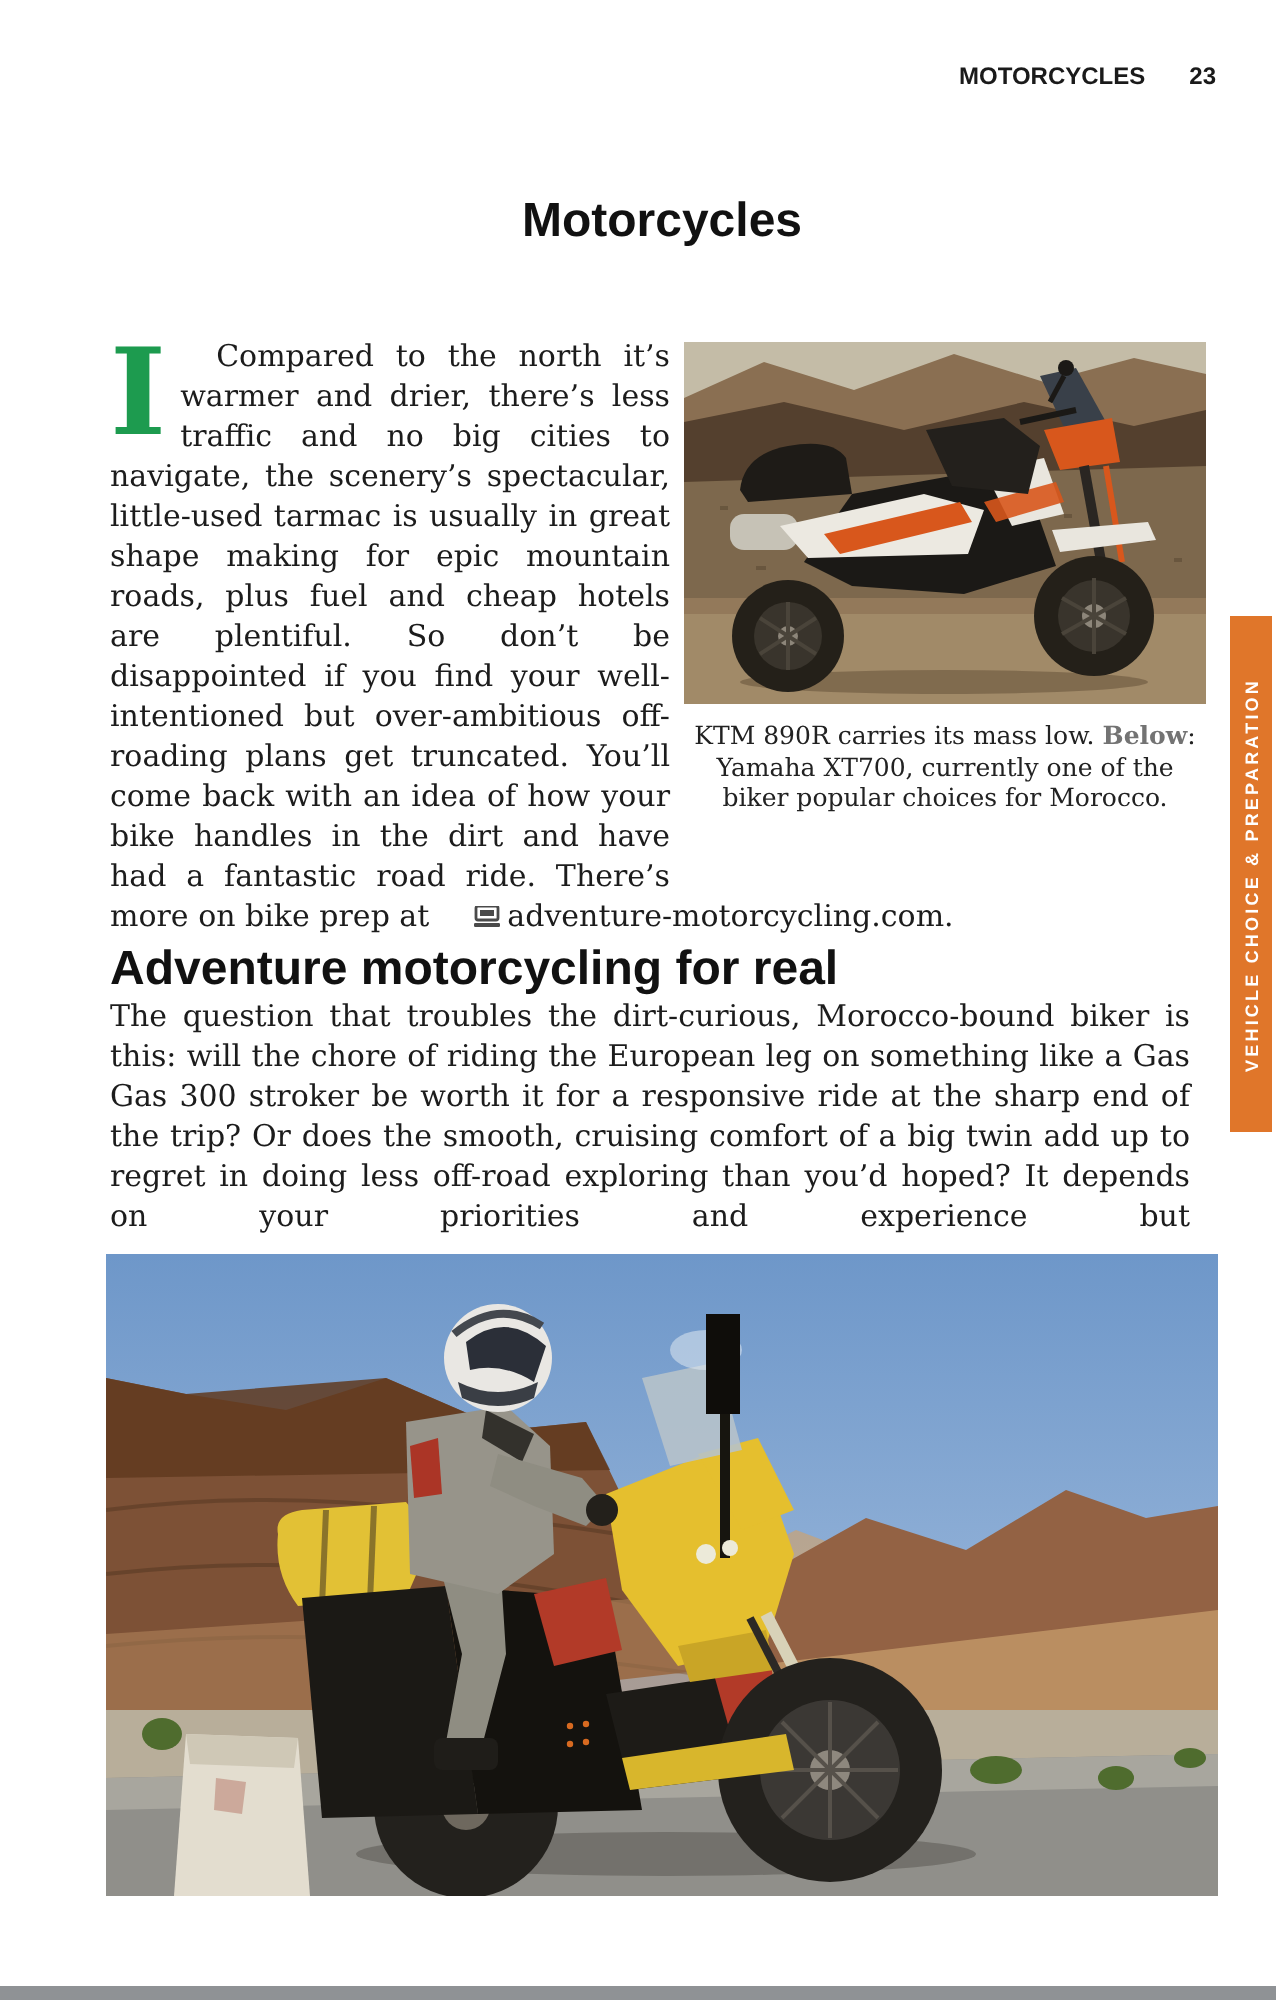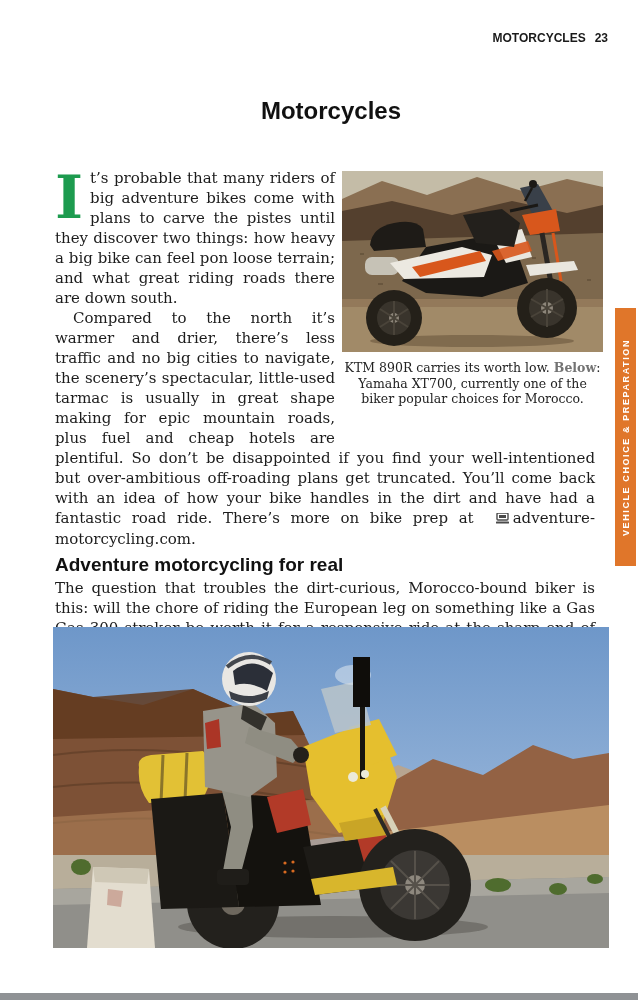--- a/index.html
+++ b/index.html
@@ -1,33 +1,33 @@
 <!DOCTYPE html>
 <html><head>
 <meta charset="utf-8">
 <style>
   html,body{margin:0;padding:0;background:#ffffff;}
   .page{position:relative;width:638px;height:1000px;background:#fff;overflow:hidden;
         font-family:"DejaVu Serif",serif;color:#1c1c1c;}
   
   .runhead{position:absolute;top:31px;left:0;right:30px;text-align:right;
            font-family:"Liberation Sans",sans-serif;font-weight:bold;font-size:12px;color:#1a1a1a;}
-  .runhead .pagenum{margin-left:9px;}
+  .runhead .pagenum{margin-left:22px;}
   
   .chapter-title{position:absolute;top:97px;left:55px;width:552px;text-align:center;
                  font-family:"Liberation Sans",sans-serif;font-weight:bold;font-size:24px;color:#111;}
   
   .article{position:absolute;left:55px;top:168px;width:540px;font-size:15px;line-height:20px;
            text-align:justify;}
   .fig-spacer{float:right;width:260px;height:262px;}
   .dropcap{float:left;color:#1d9b4f;font-size:60px;line-height:48px;font-weight:bold;
            margin:5px 7px 0 0;font-family:"DejaVu Serif",serif;}
   .p2{text-indent:18px;}
   .site-icon{display:inline-block;vertical-align:-1px;margin:0 4px 0 4px;}
-  .section-heading{font-family:"Liberation Sans",sans-serif;font-weight:bold;font-size:19px;
+  .section-heading{font-family:"Liberation Sans",sans-serif;font-weight:bold;font-size:24px;
                    text-align:left;margin:6px 0 3px 0;color:#111;}
   .section-body{text-align:justify;text-align-last:justify;}
   
   .figure-ktm{position:absolute;left:342px;top:171px;width:261px;}
   .figure-ktm svg.photo{display:block;width:261px;height:181px;}
   .caption{margin-top:8px;font-size:12.5px;line-height:15.5px;text-align:center;color:#222;}
   .caption .below{color:#737373;font-weight:bold;}
   
   .side-tab{position:absolute;left:615px;top:308px;width:21px;height:258px;background:#e0762a;
             display:flex;align-items:center;justify-content:center;}
@@ -45,21 +45,21 @@
 <div class="page">
 
   <div class="runhead">
     <span>MOTORCYCLES</span><span class="pagenum">23</span>
   </div>
 
   <div class="chapter-title">Motorcycles</div>
 
   <div class="article">
     <div class="fig-spacer"></div>
-    <p style="margin:0"><span class="dropcap">I</span><span>t’s probable that many riders of big adventure bikes come with plans to carve the pistes until they discover two things: how heavy a big bike can feel pon loose terrain; and what great riding roads there are down south.</span></p>
+    <p style="margin:0"><span class="dropcap">I</span></p>
     <p class="p2" style="margin:0"><span>Compared to the north it’s warmer and drier, there’s less traffic and no big cities to navigate, the scenery’s spectacular, little-used tarmac is usually in great shape making for epic mountain roads, plus fuel and cheap hotels are plentiful. So don’t be disappointed if you find your well-intentioned but over-ambitious off-roading plans get truncated. You’ll come back with an idea of how your bike handles in the dirt and have had a fantastic road ride. There’s more on bike prep at</span><span class="site-icon"><svg width="13" height="11" viewBox="0 0 13 11">
             <rect x="1" y="0" width="11" height="7" rx="1" fill="none" stroke="#4a4a4a" stroke-width="1.4"></rect>
             <rect x="3" y="2" width="7" height="3" fill="#4a4a4a"></rect>
             <rect x="0" y="8.5" width="13" height="2" rx="0.6" fill="#4a4a4a"></rect>
           </svg></span><span>adventure-motorcycling.com.</span></p>
     <h2 class="section-heading">Adventure motorcycling for real</h2>
     <p class="section-body" style="margin:0">The question that troubles the dirt-curious, Morocco-bound biker is this: will the chore of riding the European leg on something like a Gas Gas 300 stroker be worth it for a responsive ride at the sharp end of the trip? Or does the smooth, cruising comfort of a big twin add up to regret in doing less off-road exploring than you’d hoped? It depends on your priorities and experience but</p>
   </div>
 
   <div class="figure-ktm">
@@ -111,21 +111,21 @@
       <circle cx="205" cy="137" r="18" fill="#39342c"></circle>
       <circle cx="205" cy="137" r="6" fill="#8d867a"></circle>
       <g stroke="#4a443a" stroke-width="2">
         <line x1="205" y1="118" x2="205" y2="156"></line>
           <line x1="189" y1="128" x2="221" y2="146"></line>
         <line x1="189" y1="146" x2="221" y2="128"></line>
       </g>
       <path d="M184,94 L232,90 L236,99 L188,105 Z" fill="#e9e6de"></path>
     </svg>
     <div class="caption">
-      <span>KTM 890R carries its worth low. </span><span class="below">Below</span><span>: Yamaha XT700, currently one of the biker popular choices for Morocco.</span>
+      <span>KTM 890R carries its mass low. </span><span class="below">Below</span><span>: Yamaha XT700, currently one of the biker popular choices for Morocco.</span>
     </div>
   </div>
 
   <div class="side-tab">
     <span>VEHICLE CHOICE &amp; PREPARATION</span>
   </div>
 
   <div class="figure-yamaha">
     <svg viewBox="0 0 556 321" preserveAspectRatio="none">
       <defs>

